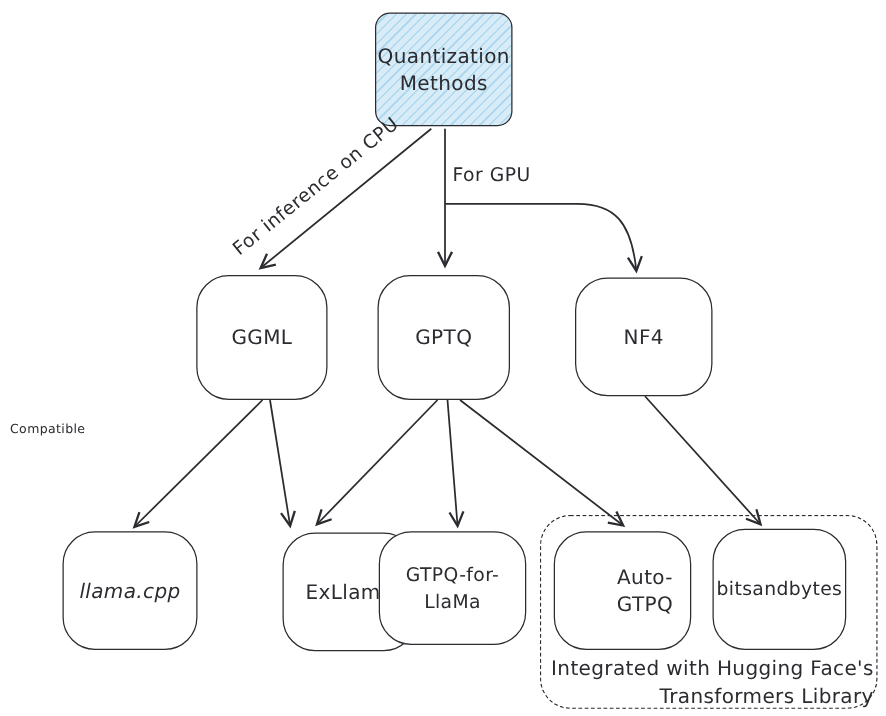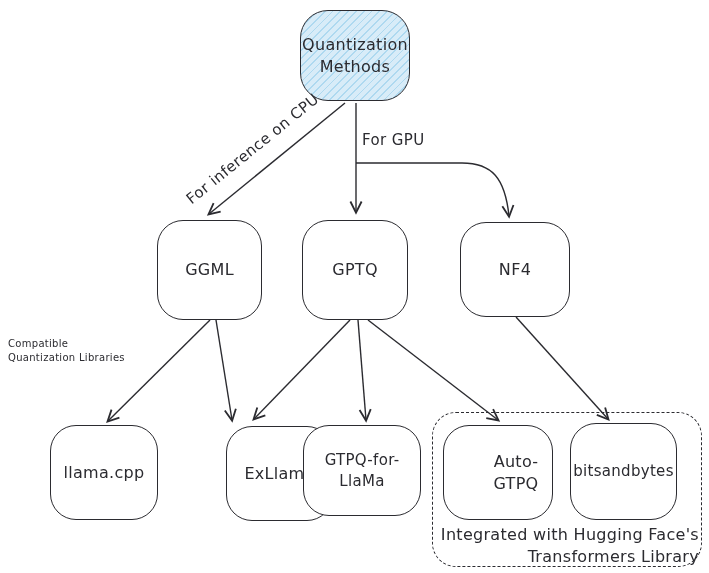--- a/index.html
+++ b/index.html
@@ -39,21 +39,21 @@
     letter-spacing: 0.3px;
     line-height: 1.35;
   }
   .node.title-node {
     background-color: var(--title-fill);
     background-image: repeating-linear-gradient(
       135deg,
       var(--title-hatch) 0px, var(--title-hatch) 1.3px,
       transparent 1.3px, transparent 5.5px
     );
-    border-radius: 28px;
+    border-radius: 12px;
   }
   .group-dashed {
     position: absolute;
     border: 1.7px dashed var(--stroke);
     border-radius: 24px;
     background: transparent;
   }
   .edge-label {
     position: absolute;
     font-size: 15px;
@@ -110,21 +110,21 @@
   </div>
 
   <div class="node" style="left:302px; top:220px; width:106px; height:100px;">
     <span>GPTQ</span>
   </div>
 
   <div class="node" style="left:460px; top:222px; width:110px; height:95px;">
     <span>NF4</span>
   </div>
 
-  <div class="node" style="left:50px; top:425px; width:108px; height:95px;">
+  <div class="node" style="left:50px; top:425px; width:108px; height:95px;font-style:italic;">
     <span>llama.cpp</span>
   </div>
 
   <div class="node" style="left:178px; top:426px; width:107px; height:95px;margin-left:48px;">
     <span>ExLlama</span>
   </div>
 
   <div class="node" style="left:303px; top:425px; width:118px; height:91px; font-size:15px;">
     <span>GTPQ-for-LlaMa</span>
   </div>
@@ -136,21 +136,20 @@
   <div class="node" style="left:570px; top:423px; width:107px; height:97px; font-size:15px;">
     <span>bitsandbytes</span>
   </div>
 
   <div class="edge-label rotated" style="left:165px; top:140px; width:175px;">For inference on CPU</div>
 
   <div class="edge-label" style="left:362px; top:131px;">For GPU</div>
 
   <div class="annotation" style="left:8px; top:337px;">
     <div>Compatible</div>
-    <div>Quantization Libraries</div>
   </div>
 
   <div class="annotation centered" style="left:437px; top:524px; width:262px; font-size:16px;">
     <div>Integrated with Hugging Face's</div>
     <div>Transformers Library</div>
   </div>
 
 </div>
 
 </body></html>

